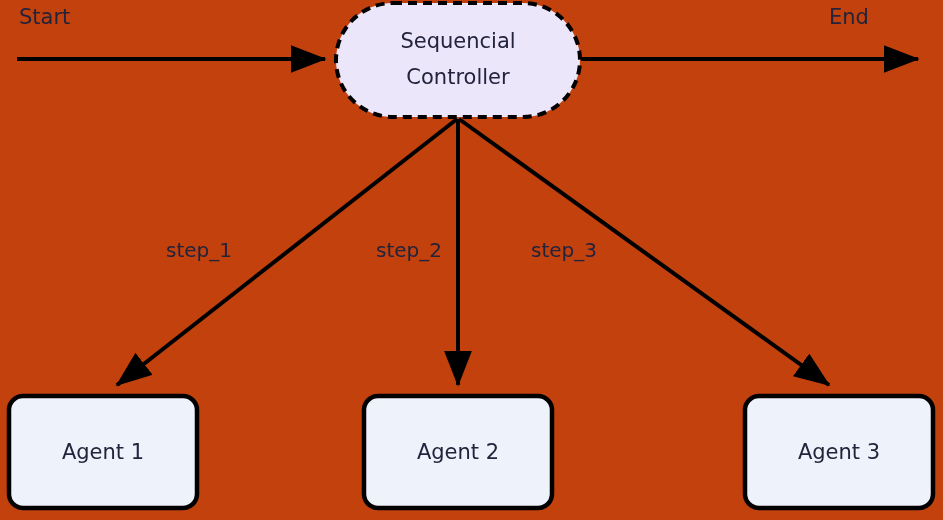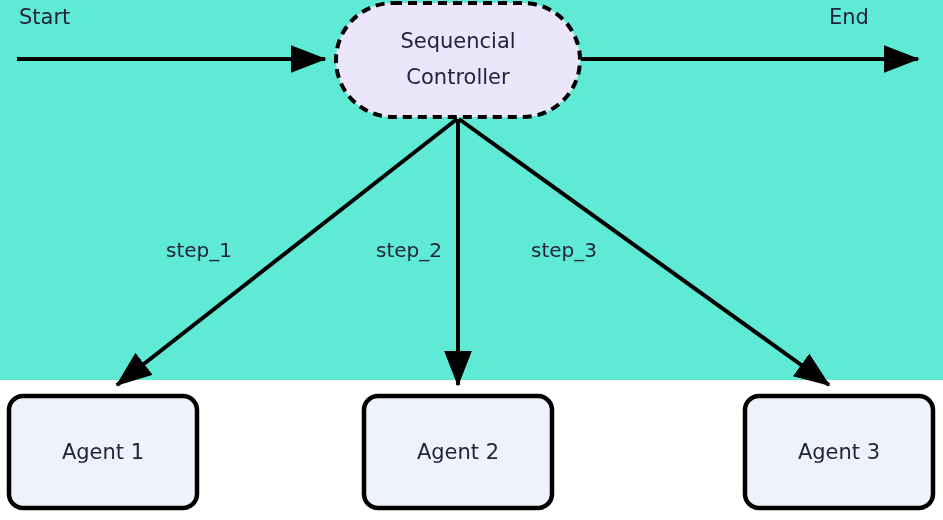--- a/index.html
+++ b/index.html
@@ -9,22 +9,22 @@
   }
   body {
     width: 943px;
     height: 520px;
     overflow: hidden;
     font-family: "DejaVu Sans", "Liberation Sans", sans-serif;
   }
   #diagram-root {
     position: relative;
     width: 943px;
-    height: 380px;
-    background: #5eead4;
+    height: 520px;
+    background: #c2410c;
     text-align: center;
   }
   #flow-svg {
     position: absolute;
     top: 0;
     left: 0;
     width: 943px;
     height: 520px;
     display: block;
   }

